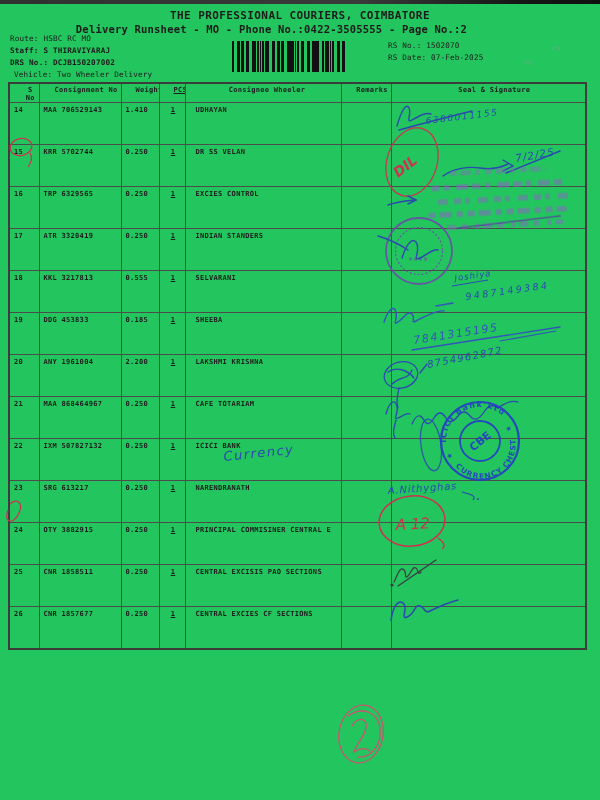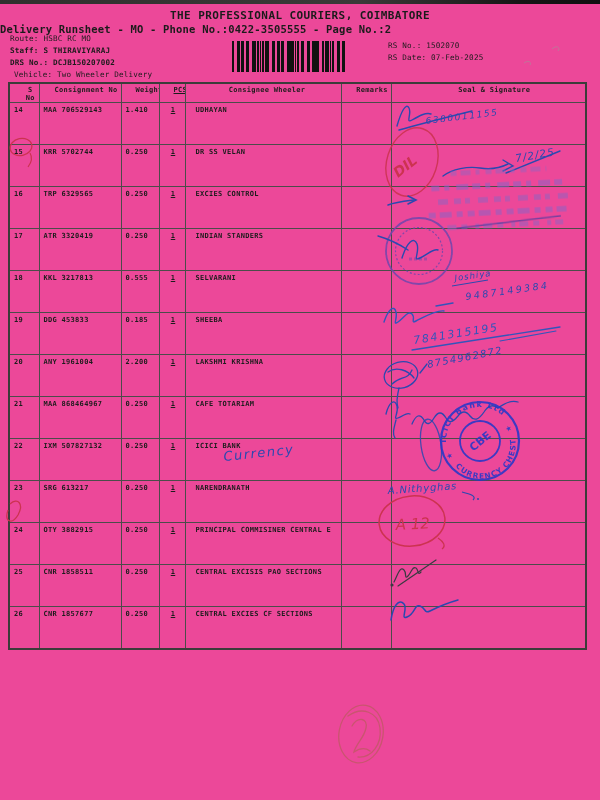--- a/index.html
+++ b/index.html
@@ -1,23 +1,23 @@
 <!DOCTYPE html>
 <html><head>
 <meta charset="utf-8">
 <style>
   html,body{margin:0;padding:0;}
   body{width:600px;height:800px;background:#f6f6f4;font-family:"DejaVu Sans Mono",monospace;}
-  #paper{position:relative;width:600px;height:800px;background:#ec4899;overflow:hidden;}
+  #paper{position:relative;width:600px;height:800px;background:#22c55e;overflow:hidden;}
 
   .scan-strip{position:absolute;left:0;top:0;width:600px;height:4px;
     background:linear-gradient(90deg,#30302e 0%,#3a3a38 60%,#151515 87%,#101010 100%);}
   .print{color:#1b1b1b;font-weight:700;white-space:pre;}
   #title{position:absolute;top:9px;left:0;width:600px;text-align:center;font-size:11px;letter-spacing:.4px;}
-  #subtitle{position:absolute;top:23px;left:0;width:543px;text-align:left;font-size:10.5px;letter-spacing:.2px;}
+  #subtitle{position:absolute;top:23px;left:0;width:543px;text-align:center;font-size:10.5px;letter-spacing:.2px;}
   .meta{position:absolute;font-size:7.6px;letter-spacing:.2px;}
   #m-route{left:10px;top:34px;font-weight:400;}
   #m-staff{left:10px;top:46px;}
   #m-drs{left:10px;top:58px;}
   #m-vehicle{left:14px;top:70px;font-weight:400;}
   #m-rsno{left:388px;top:41px;font-weight:400;}
   #m-rsdate{left:388px;top:53px;font-weight:400;}
 
   #barcode{position:absolute;left:232px;top:41px;width:113px;height:31px;
     background:

